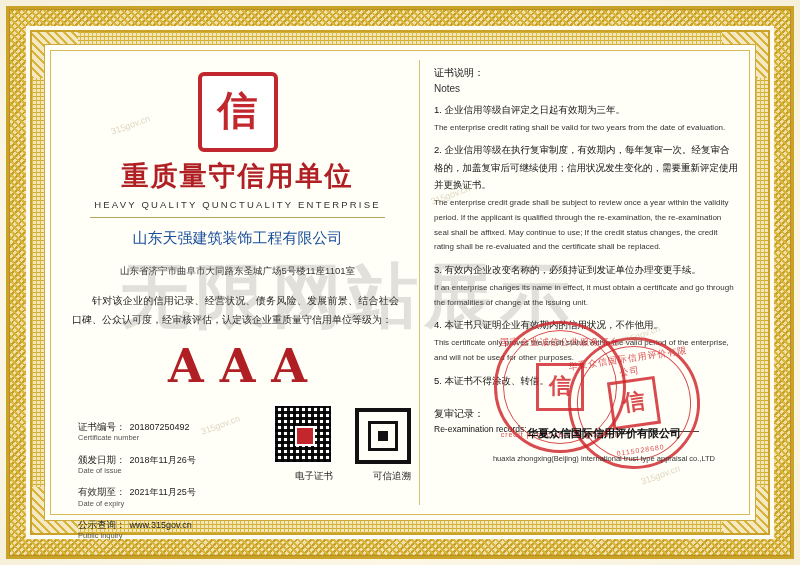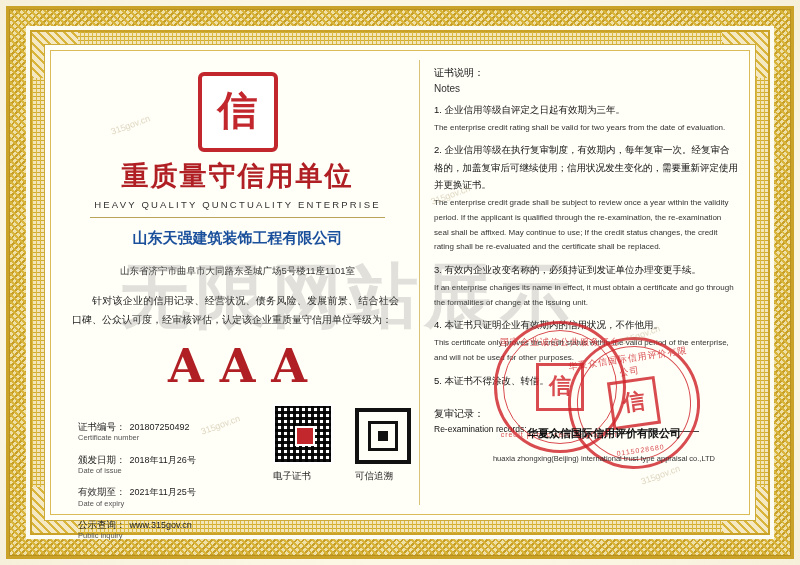--- a/index.html
+++ b/index.html
@@ -89,21 +89,21 @@
     font-weight:bold;font-size:27px;letter-spacing:2px;margin-top:4px;
   }
   .title-en{
     text-align:center;color:#333;font-size:9.5px;letter-spacing:2.2px;
     margin-top:5px;
   }
   .rule{
     height:1px;background:#b9a45c;margin:7px 26px 0 26px;
   }
   .company{
-    text-align:center;color:#1a4f9c;font-weight:bold;font-size:15px;
+    text-align:center;color:#1a4f9c;font-weight:normal;font-size:15px;
     margin-top:11px;font-family:"DejaVu Sans","Liberation Sans",sans-serif;
   }
   .address{
     text-align:center;color:#333;font-size:9.5px;margin-top:17px;
   }
   .body-cn{
     margin:14px 12px 0 8px;color:#222;font-size:10px;line-height:1.85;
     text-align:justify;text-indent:2em;
   }
   .grade{
@@ -117,21 +117,21 @@
   }
   .field{margin-bottom:11px;line-height:1.25;}
   .field .cn{font-size:9.5px;}
   .field .en{color:#555;font-size:7.5px;}
   .field .val{margin-left:4px;}
 
   
   .codes{
     position:absolute;right:8px;bottom:26px;display:flex;gap:22px;align-items:flex-end;
   }
-  .code{text-align:left;}
+  .code{text-align:right;}
   .qr{
     width:56px;height:56px;
     background:
       repeating-linear-gradient(0deg,#111 0 3px,#fff 3px 6px),
       repeating-linear-gradient(90deg,#111 0 3px,#fff 3px 6px);
     background-blend-mode:multiply;
     border:2px solid #fff;position:relative;
   }
   .qr:after{
     content:"";position:absolute;left:20px;top:20px;width:16px;height:16px;

